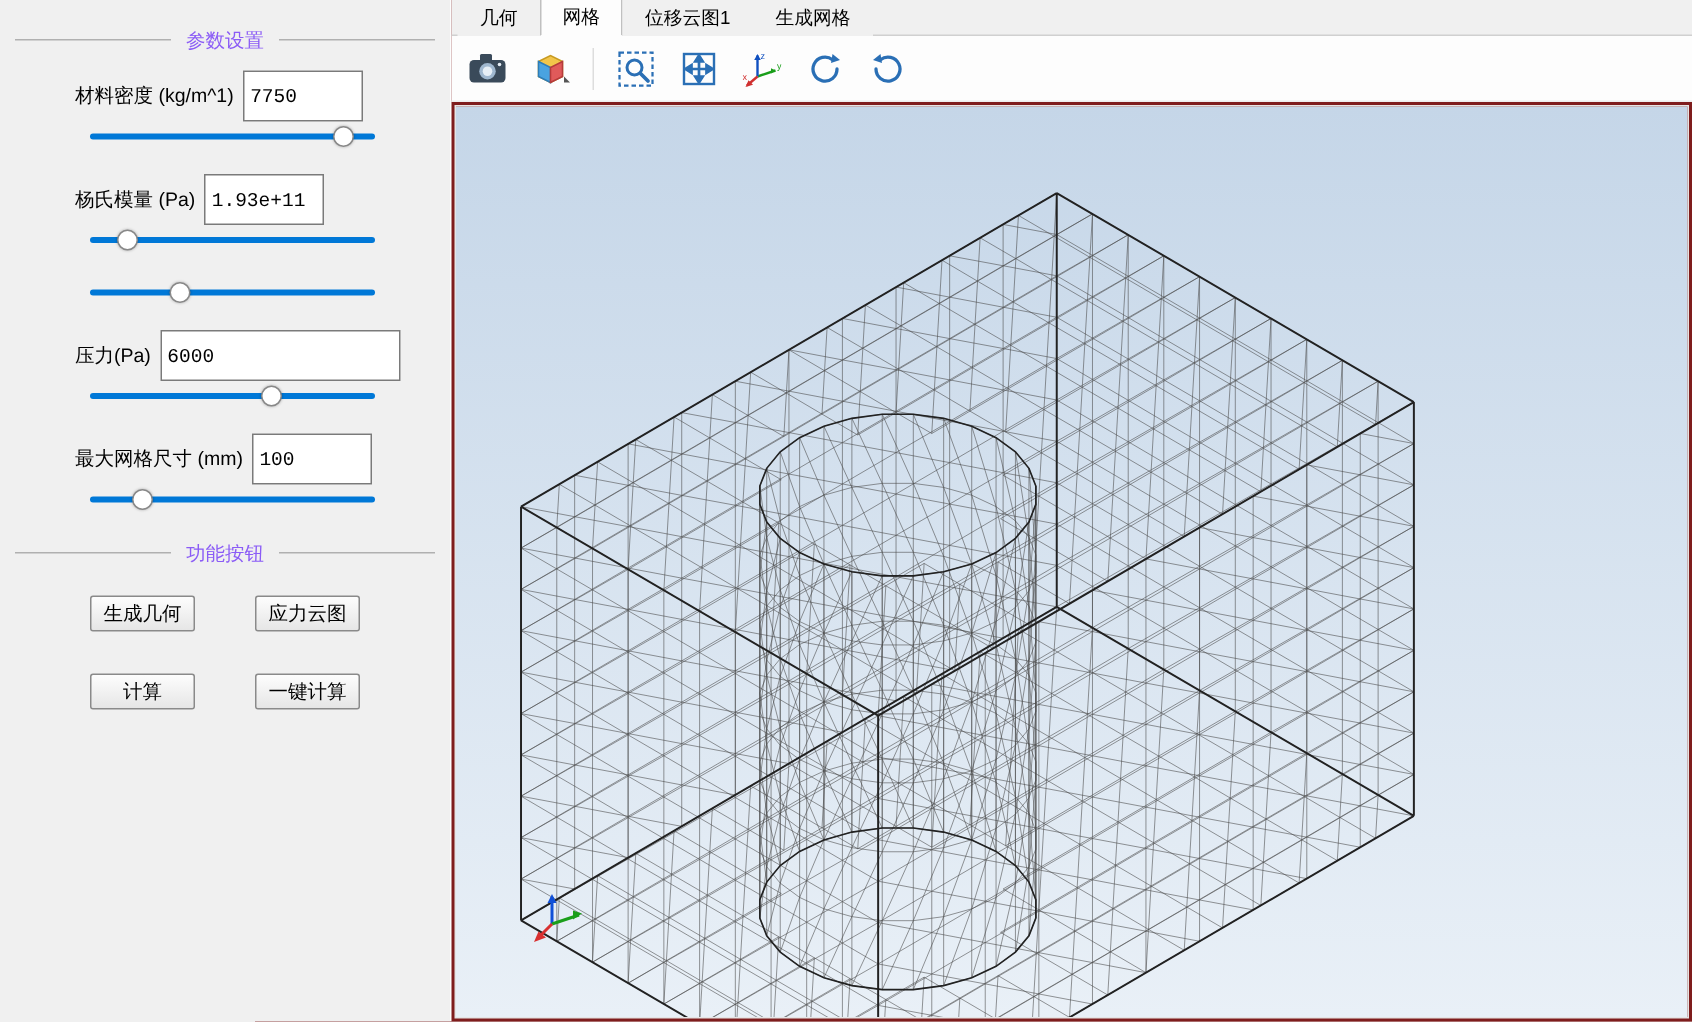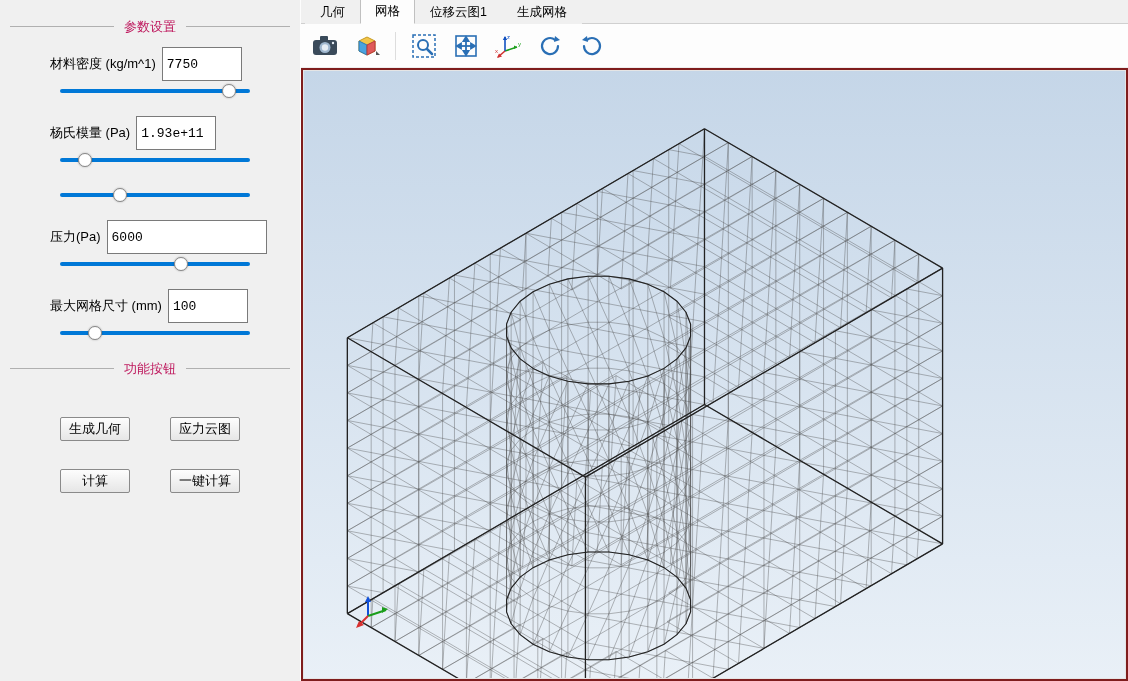--- a/index.html
+++ b/index.html
@@ -36,21 +36,21 @@
     margin-bottom: 8px;
   }
   .group-title {
     position: absolute;
     top: -9px;
     left: 50%;
     transform: translateX(-50%);
     background: #f0f0f0;
     padding: 0 10px;
     font-size: 13px;
-    color: #be185d;
+    color: #8b5cf6;
   }
   .param {
     margin: 20px 0 8px 0;
   }
   .param-row {
     display: flex;
     align-items: center;
     justify-content: flex-start;
     gap: 6px;
     padding-left: 40px;
@@ -92,21 +92,21 @@
     height: 14px;
     background: #fff;
     border: 1px solid #888;
     border-radius: 50%;
     cursor: pointer;
   }
   .btn-row {
     display: flex;
     gap: 40px;
     padding-left: 50px;
-    margin-top: 48px;
+    margin-top: 28px;
   }
   .btn {
     min-width: 70px;
     height: 24px;
     background: linear-gradient(#fdfdfd, #e6e6e6);
     border: 1px solid #8a8a8a;
     border-radius: 2px;
     font-size: 13px;
     cursor: pointer;
     padding: 0 8px;

